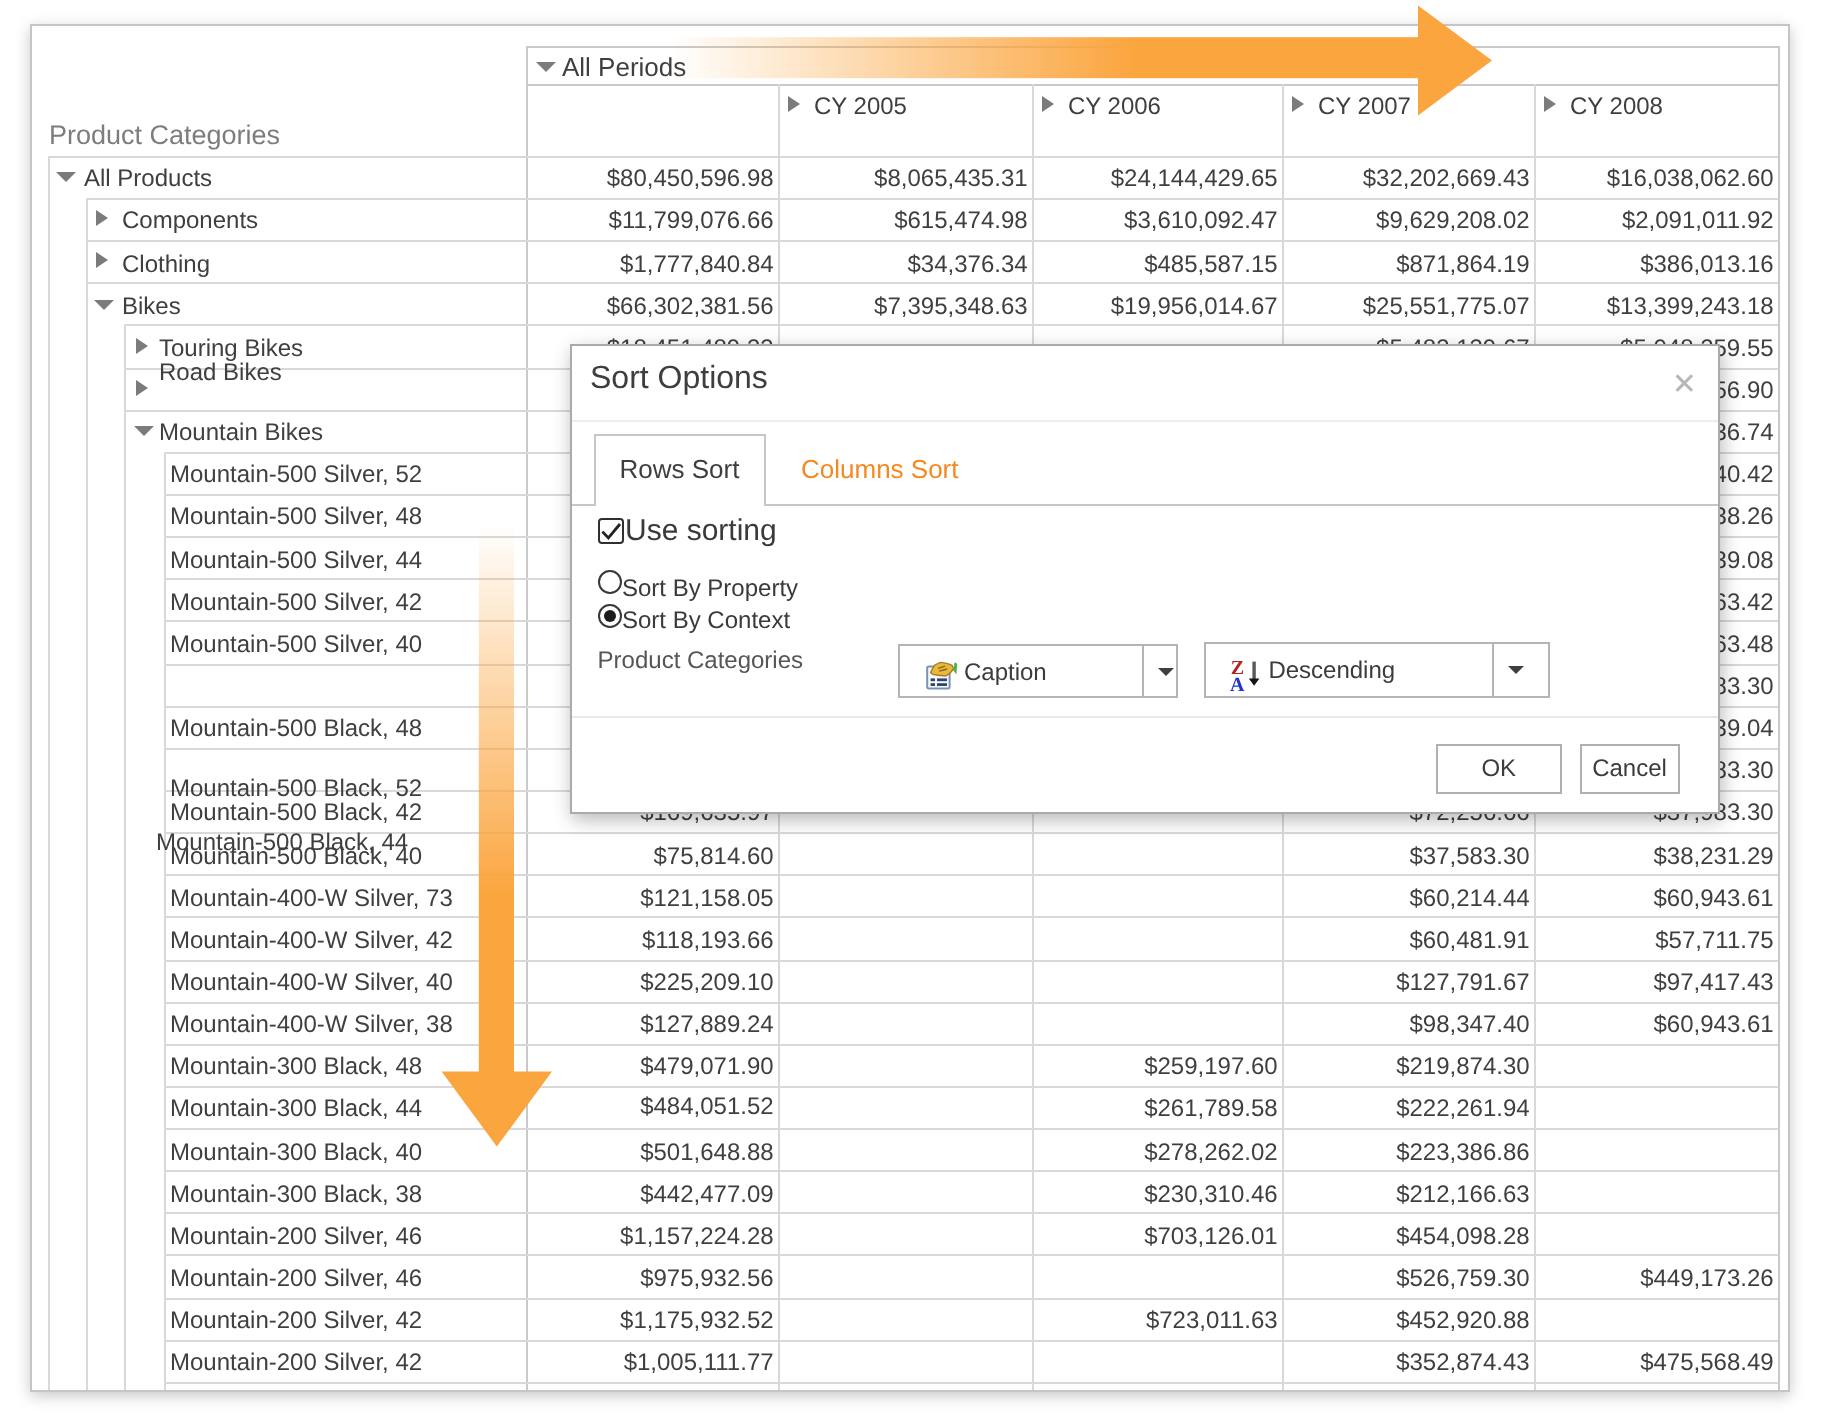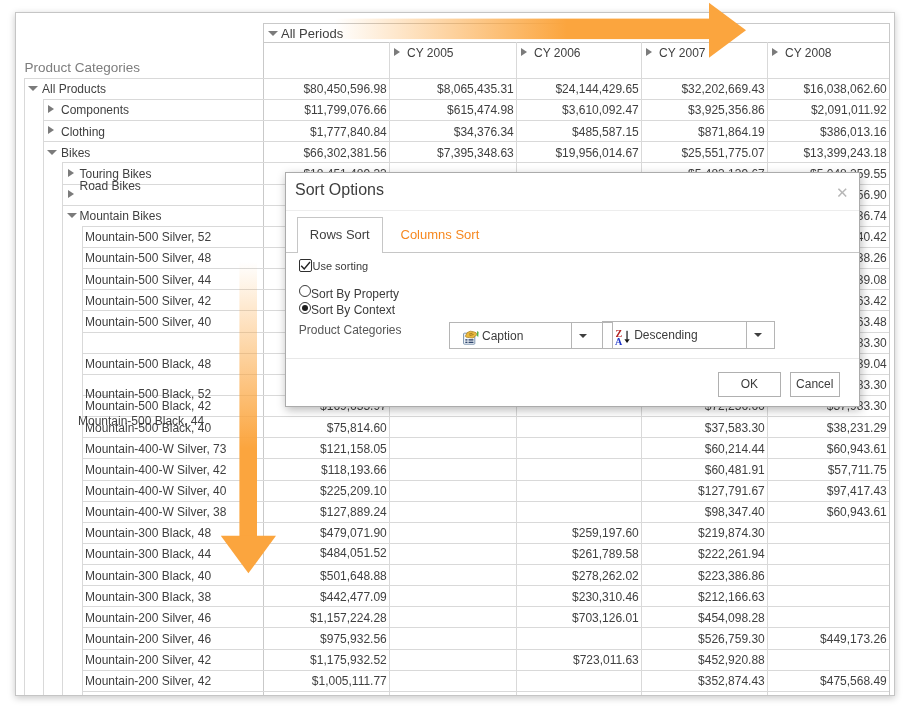--- a/index.html
+++ b/index.html
@@ -98,21 +98,21 @@
 <div class="num" style="left:236.8px;top:79.3px;width:150px;">$80,450,596.98</div>
 <div class="num" style="left:363.8px;top:79.3px;width:150px;">$8,065,435.31</div>
 <div class="num" style="left:488.8px;top:79.3px;width:150px;">$24,144,429.65</div>
 <div class="num" style="left:614.8px;top:79.3px;width:150px;">$32,202,669.43</div>
 <div class="num" style="left:736.8px;top:79.3px;width:150px;">$16,038,062.60</div>
 <div class="trir" style="left:48px;top:105.2px;"></div>
 <div class="lbl" style="left:61px;top:100.4px;">Components</div>
 <div class="num" style="left:236.8px;top:100.4px;width:150px;">$11,799,076.66</div>
 <div class="num" style="left:363.8px;top:100.4px;width:150px;">$615,474.98</div>
 <div class="num" style="left:488.8px;top:100.4px;width:150px;">$3,610,092.47</div>
-<div class="num" style="left:614.8px;top:100.4px;width:150px;">$3,925,356.86</div>
+<div class="num" style="left:614.8px;top:100.4px;width:150px;">$9,629,208.02</div>
 <div class="num" style="left:736.8px;top:100.4px;width:150px;">$2,091,011.92</div>
 <div class="trir" style="left:48px;top:126.4px;"></div>
 <div class="lbl" style="left:61px;top:121.6px;">Clothing</div>
 <div class="num" style="left:236.8px;top:121.6px;width:150px;">$1,777,840.84</div>
 <div class="num" style="left:363.8px;top:121.6px;width:150px;">$34,376.34</div>
 <div class="num" style="left:488.8px;top:121.6px;width:150px;">$485,587.15</div>
 <div class="num" style="left:614.8px;top:121.6px;width:150px;">$871,864.19</div>
 <div class="num" style="left:736.8px;top:121.6px;width:150px;">$386,013.16</div>
 <div class="trid" style="left:47px;top:149.5px;"></div>
 <div class="lbl" style="left:61px;top:142.7px;">Bikes</div>
@@ -251,28 +251,28 @@
 <div class="abs" style="right:10.5px;top:12px;font-size:15px;color:#b7b7b7;line-height:16px;">✕</div>
 <div class="abs" style="left:0;top:36.6px;width:573px;height:1px;background:#ededed;"></div>
 <div class="abs" style="left:0;top:79px;width:573px;height:1px;background:#c6c6c6;"></div>
 <div class="abs" style="left:10.5px;top:44.4px;width:86.5px;height:35.3px;background:#fff;border:1px solid #c6c6c6;border-bottom:none;box-sizing:border-box;"></div>
 <div class="abs" style="left:114.5px;top:44.4px;font-size:13px;color:#f6881f;line-height:36px;">Columns Sort</div>
 <div class="abs" style="left:10.5px;top:44.4px;width:86.5px;height:35px;font-size:13px;color:#3e3e3e;text-align:center;line-height:36px;">Rows Sort</div>
 <div class="abs" style="left:12.7px;top:85.9px;width:12.9px;height:12.9px;border:1.3px solid #2f2f2f;border-radius:2px;box-sizing:border-box;"></div>
 <svg class="abs" style="left:14px;top:86.5px;" width="11" height="11" viewBox="0 0 11 11">
       <path d="M1.2 5.8 L4.2 9 L10 2" fill="none" stroke="#222" stroke-width="1.4"></path>
     </svg>
-<div class="abs" style="left:26.5px;top:87px;font-size:11px;color:#3a3a3a;line-height:12px;text-align:right;">Use sorting</div>
+<div class="abs" style="left:26.5px;top:87px;font-size:15px;color:#3a3a3a;line-height:12px;text-align:right;">Use sorting</div>
 <div class="abs" style="left:12.8px;top:112.4px;width:11.9px;height:11.9px;border:1.4px solid #383838;border-radius:50%;box-sizing:border-box;"></div>
 <div class="abs" style="left:25px;top:114.7px;font-size:12px;color:#3a3a3a;line-height:12px;">Sort By Property</div>
 <div class="abs" style="left:12.8px;top:129.2px;width:11.9px;height:11.9px;border:1.4px solid #383838;border-radius:50%;box-sizing:border-box;"></div>
 <div class="abs" style="left:15.7px;top:132.1px;width:6.2px;height:6.2px;background:#1c1c1c;border-radius:50%;"></div>
 <div class="abs" style="left:25px;top:131.1px;font-size:12px;color:#3a3a3a;line-height:12px;">Sort By Context</div>
 <div class="abs" style="left:12.8px;top:151.4px;font-size:12px;color:#565656;line-height:12px;">Product Categories</div>
-<div class="abs" style="left:163.4px;top:148.7px;width:164px;height:27.6px;border:1px solid #b5b5b5;box-sizing:border-box;">
+<div class="abs" style="left:163.4px;top:148.7px;width:140px;height:27.6px;border:1px solid #b5b5b5;box-sizing:border-box;">
 <svg class="abs" style="left:12.3px;top:7.8px;" width="17" height="15" viewBox="0 0 17 15">
         <rect x="0.6" y="3.2" width="11.2" height="11" rx="0.8" fill="#f6fafd" stroke="#7b93ae" stroke-width="1"></rect>
         <rect x="2.3" y="9.2" width="2.2" height="1.4" fill="#30476e"></rect>
         <rect x="5.5" y="9.2" width="5" height="1.4" fill="#30476e"></rect>
         <rect x="2.3" y="11.6" width="2.2" height="1.4" fill="#30476e"></rect>
         <rect x="5.5" y="11.6" width="5" height="1.4" fill="#30476e"></rect>
         <path d="M2.3 6.3 L4.2 2.6 L7.2 1.2 L10.5 1.7 L13 2.7 L13.8 4.4 L12 6.6 L9.8 8 L6.2 7.6 L3.4 7.2 Z" fill="#e9b93f" stroke="#a87d1e" stroke-width="0.7"></path>
         <path d="M6 4.2 L9.5 3.1 M6.6 5.6 L10.6 4.5" stroke="#8a6410" stroke-width="0.7" fill="none"></path>
         <path d="M14.2 1.1 L15.6 1.9 L15.2 7.2 L13.7 5.2 Z" fill="#52b24a"></path>
       </svg>

